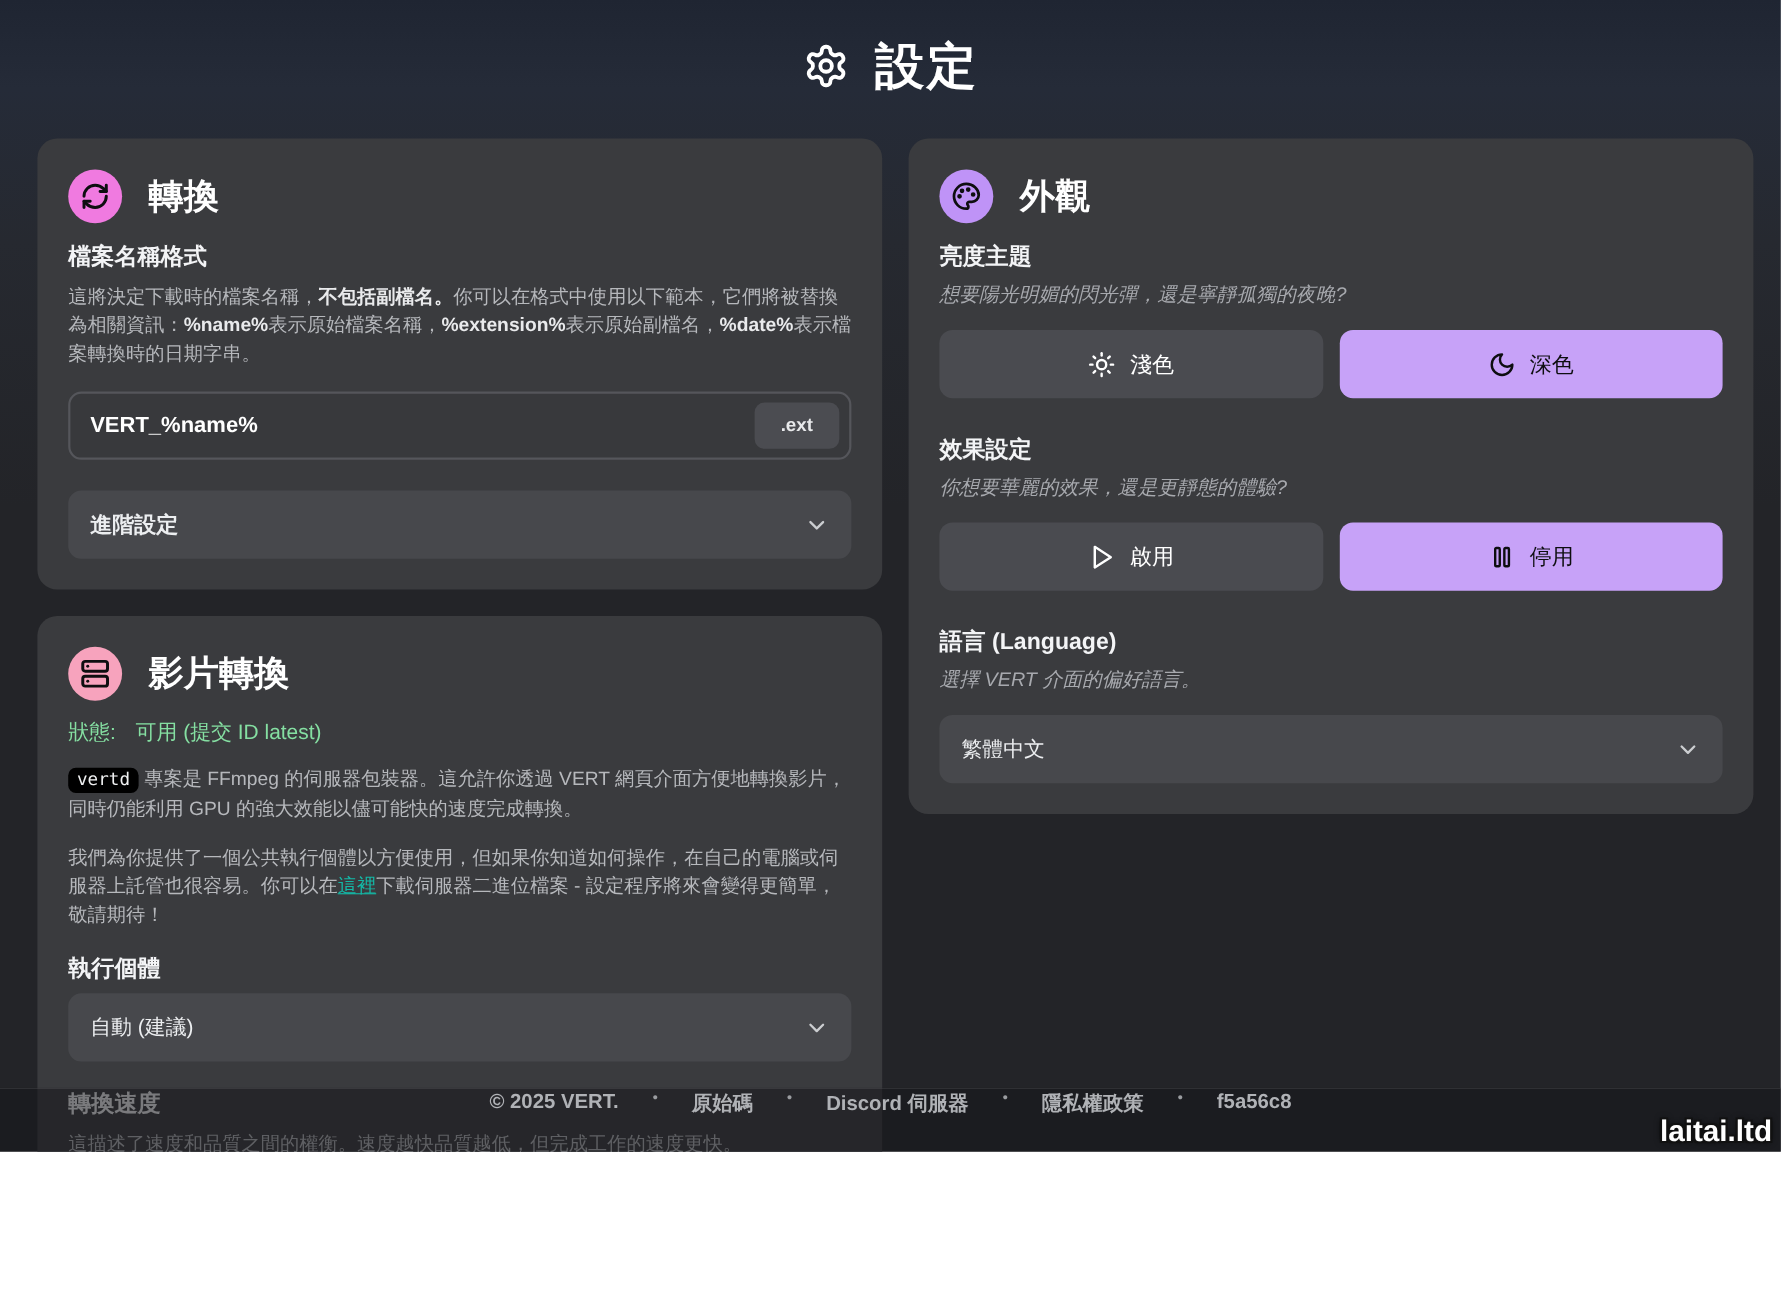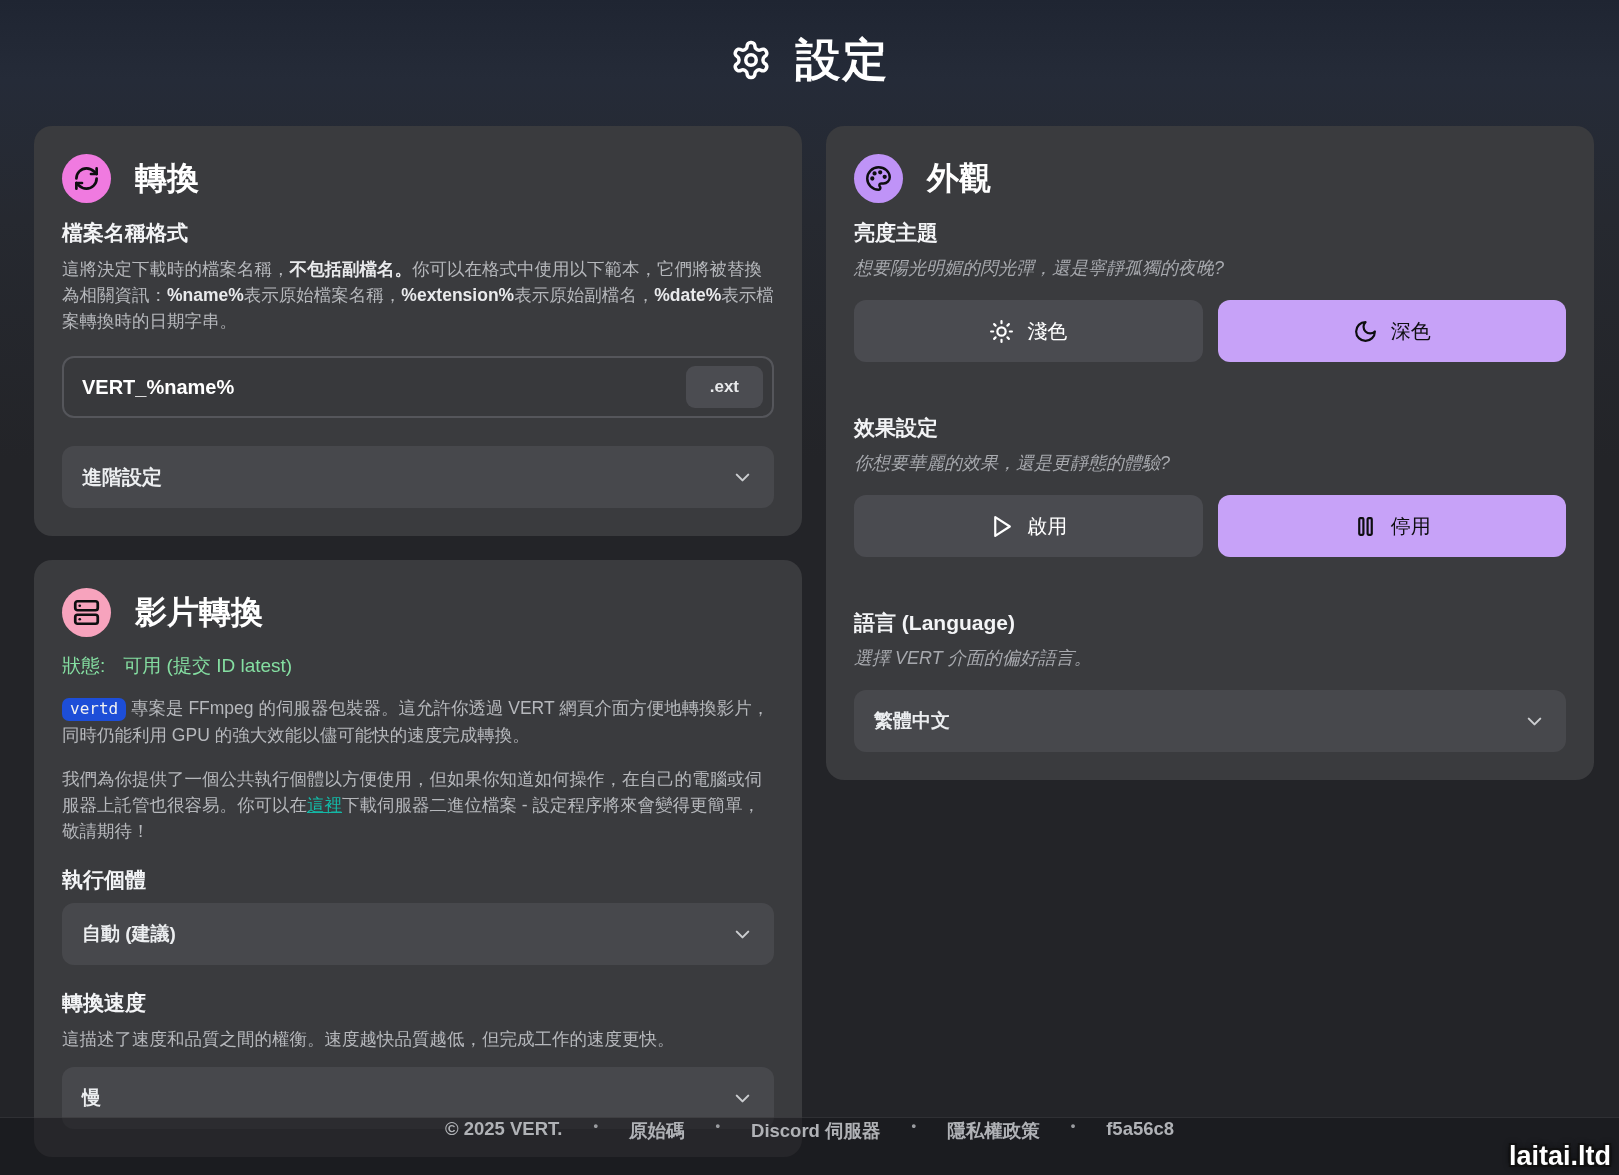--- a/index.html
+++ b/index.html
@@ -1,49 +1,49 @@
 <!DOCTYPE html>
 <html><head>
 <meta charset="utf-8">
 <style>
   * { margin:0; padding:0; box-sizing:border-box; }
   html,body { width:1619px; height:1175px; }
   .page {
-    position:relative; width:1619px; height:1175px; overflow:hidden;
+    position:relative; width:1619px; height:1047px; overflow:hidden;
     font-family:"Liberation Sans","DejaVu Sans",sans-serif;
     background:linear-gradient(180deg,#1f2532 0px,#252b38 80px,#262930 220px,#232428 460px,#232428 1175px);
   }
   
   .app-header { display:flex; align-items:center; justify-content:center; gap:24px; padding-top:28px; height:92px; }
   .app-header h1 { font-size:45px; font-weight:bold; color:#ffffff; letter-spacing:2px; }
   
   .grid { display:grid; grid-template-columns:1fr 1fr; gap:24px; padding:34px 25px 0 34px; align-items:start; }
   .col { display:flex; flex-direction:column; gap:24px; }
   .card { background:#3a3b3e; border-radius:18px; padding:28px; }
   .card-head { display:flex; align-items:center; gap:24px; margin-bottom:16px; }
   .icon-circle { width:49px; height:49px; border-radius:50%; display:flex; align-items:center; justify-content:center; flex:none; }
   .card-title { font-size:32px; font-weight:bold; color:#ffffff; }
   h3.section { font-size:21px; font-weight:bold; color:#f3f4f6; margin:24px 0 9px; }
   h3.section.first { margin-top:8px; }
   p.desc { font-size:17.5px; line-height:26px; color:#b6b8bc; margin:0 0 18px; }
   p.desc .b { font-weight:bold; color:#e9eaec; }
   p.idesc { font-style:italic; font-size:18px; color:#a7a9ae; margin:0 0 20px; }
   
   .control { height:62px; background:#47484c; border-radius:12px; display:flex; align-items:center; justify-content:space-between; padding:0 20px; cursor:pointer;gap:33px; }
-  .control .label { font-size:19px; color:#eceef0;font-weight:bold; }
+  .control .label { font-size:19px; color:#eceef0; }
   .control.bold .label { font-size:20px; font-weight:bold; }
   .input-row { height:62px; background:#38393c; border:2px solid #55565b; border-radius:12px; display:flex; align-items:center; gap:12px; padding:0 9px 0 18px; margin:22px 0 28px; }
   .input-row input { flex:1; background:transparent; border:none; outline:none; color:#ffffff; font-weight:bold; font-size:20px; font-family:inherit; }
   .ext-badge { background:#4b4c51; border-radius:9px; padding:11px 24px; font-size:17px; font-weight:bold; color:#e8e9eb; flex:none; }
   
   .status { display:flex; gap:18px; font-size:19px; color:#85dfa2; margin:2px 0 16px; }
-  .code-badge { font-family:"DejaVu Sans Mono","Liberation Mono",monospace; background:#1d4ed8; color:#f0f1f2; padding:1px 8px 3px; border-radius:7px; font-size:16px; }
+  .code-badge { font-family:"DejaVu Sans Mono","Liberation Mono",monospace; background:#000000; color:#f0f1f2; padding:1px 8px 3px; border-radius:7px; font-size:16px; }
   .pink-link { color:#14b8a6; text-decoration:underline; cursor:pointer; }
   
-  .btn-row { display:flex; gap:15px; margin-bottom:52px;border-radius:16px; }
+  .btn-row { display:flex; gap:15px; margin-bottom:32px;border-radius:16px; }
   .btn { flex:1; height:62px; border:none; border-radius:12px; display:flex; align-items:center; justify-content:center; gap:13px; font-size:20px; font-family:inherit; cursor:pointer; }
   .btn.ghost { background:#4a4b50; color:#ffffff; }
   .btn.selected { background:#c7a2f8; color:#0e0e10; }
   
   .footer { position:absolute; left:0; right:0; bottom:0; height:58px; background:rgba(21,22,25,0.55); border-top:1px solid rgba(255,255,255,0.09); display:flex; justify-content:center; gap:31px; font-size:18.5px; font-weight:bold; color:#b0b2b6; }
   .footer a { color:#b0b2b6; text-decoration:none; cursor:pointer; }
   .footer .dot { font-size:13px; color:#9a9ca0; }
   .watermark { position:absolute; right:8px; bottom:3px; font-size:27px; font-weight:bold; color:#ffffff;
     text-shadow:-2px -2px 0 #111,2px -2px 0 #111,-2px 2px 0 #111,2px 2px 0 #111,0 0 7px #000; }
   svg { display:block; }

